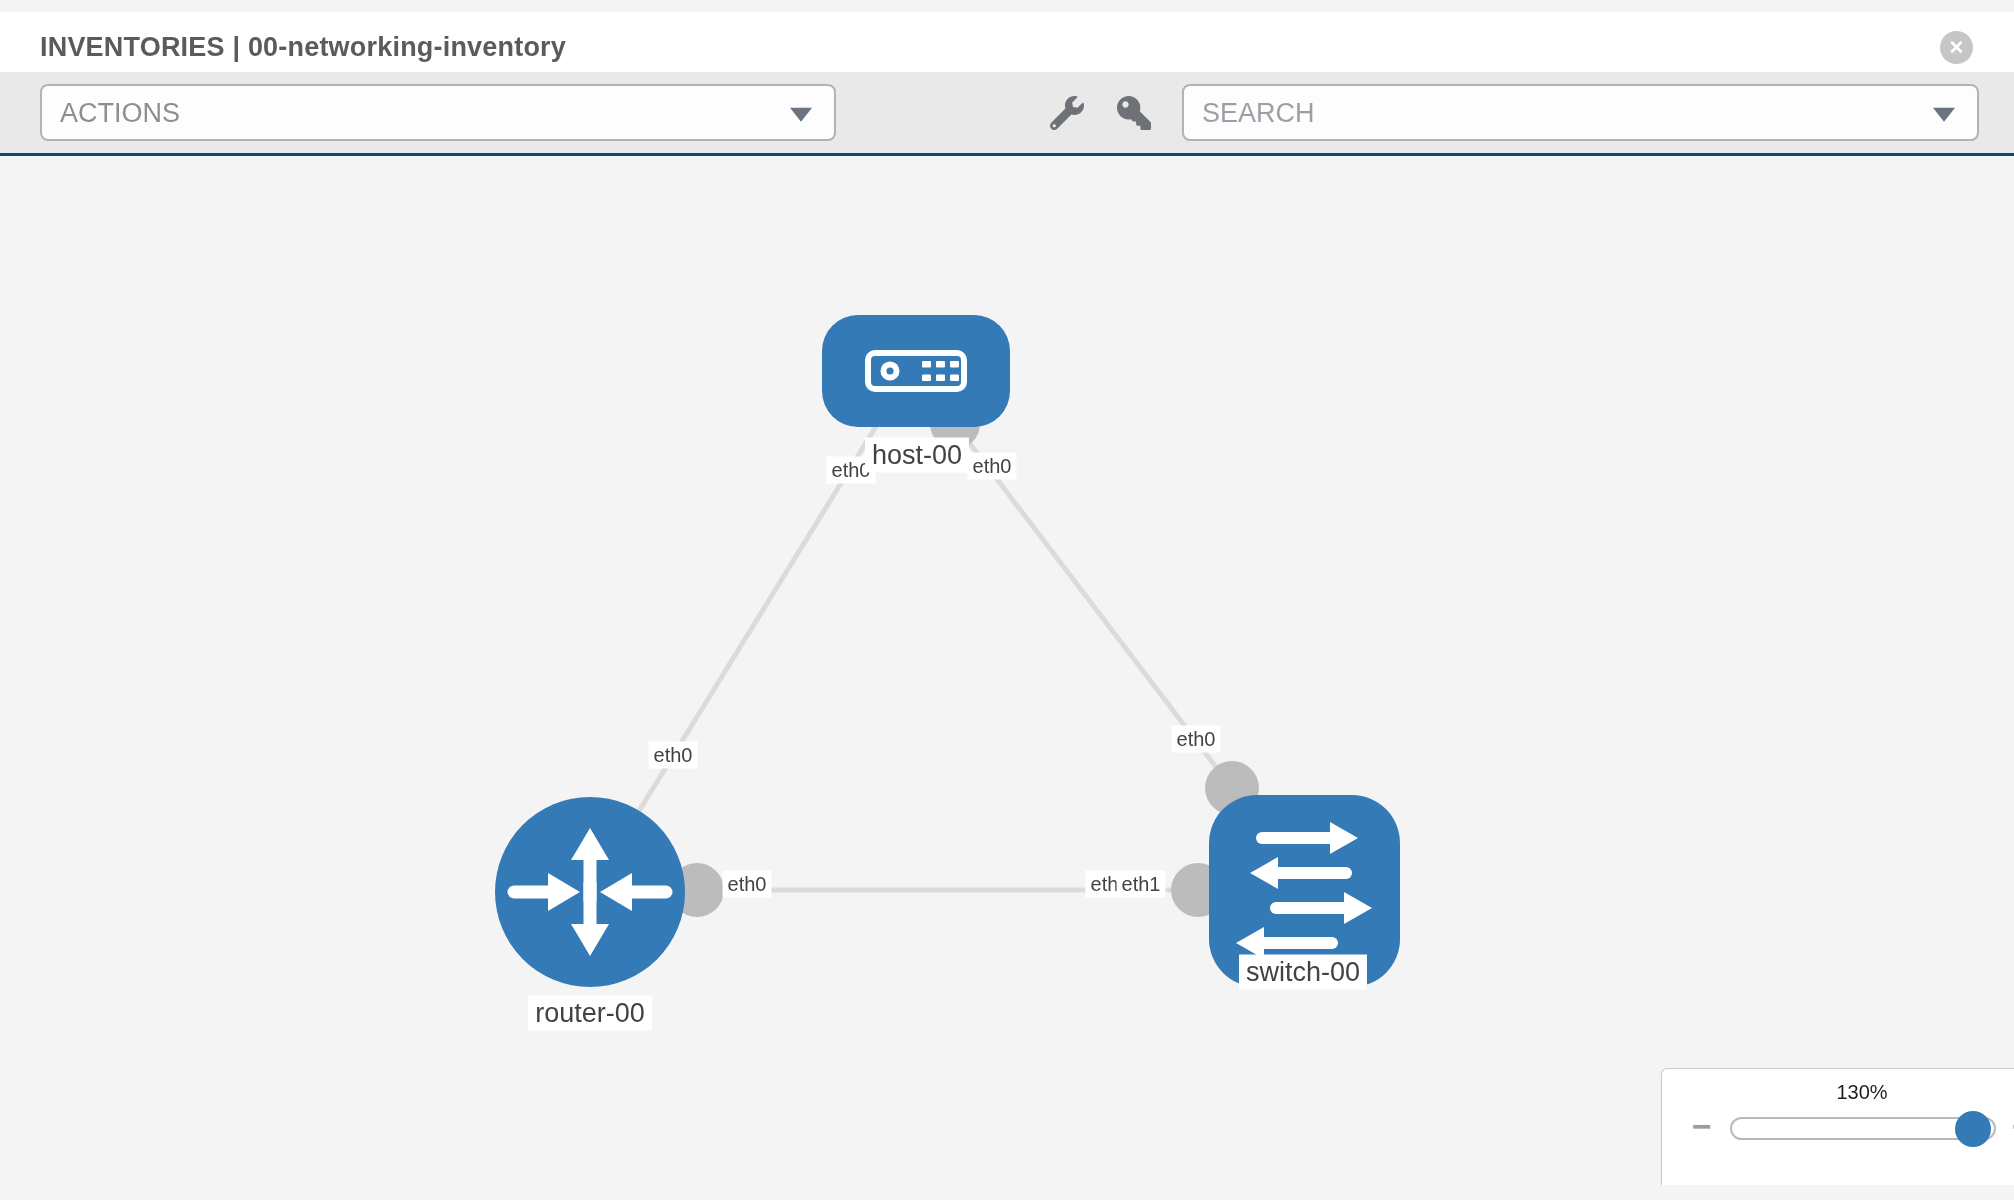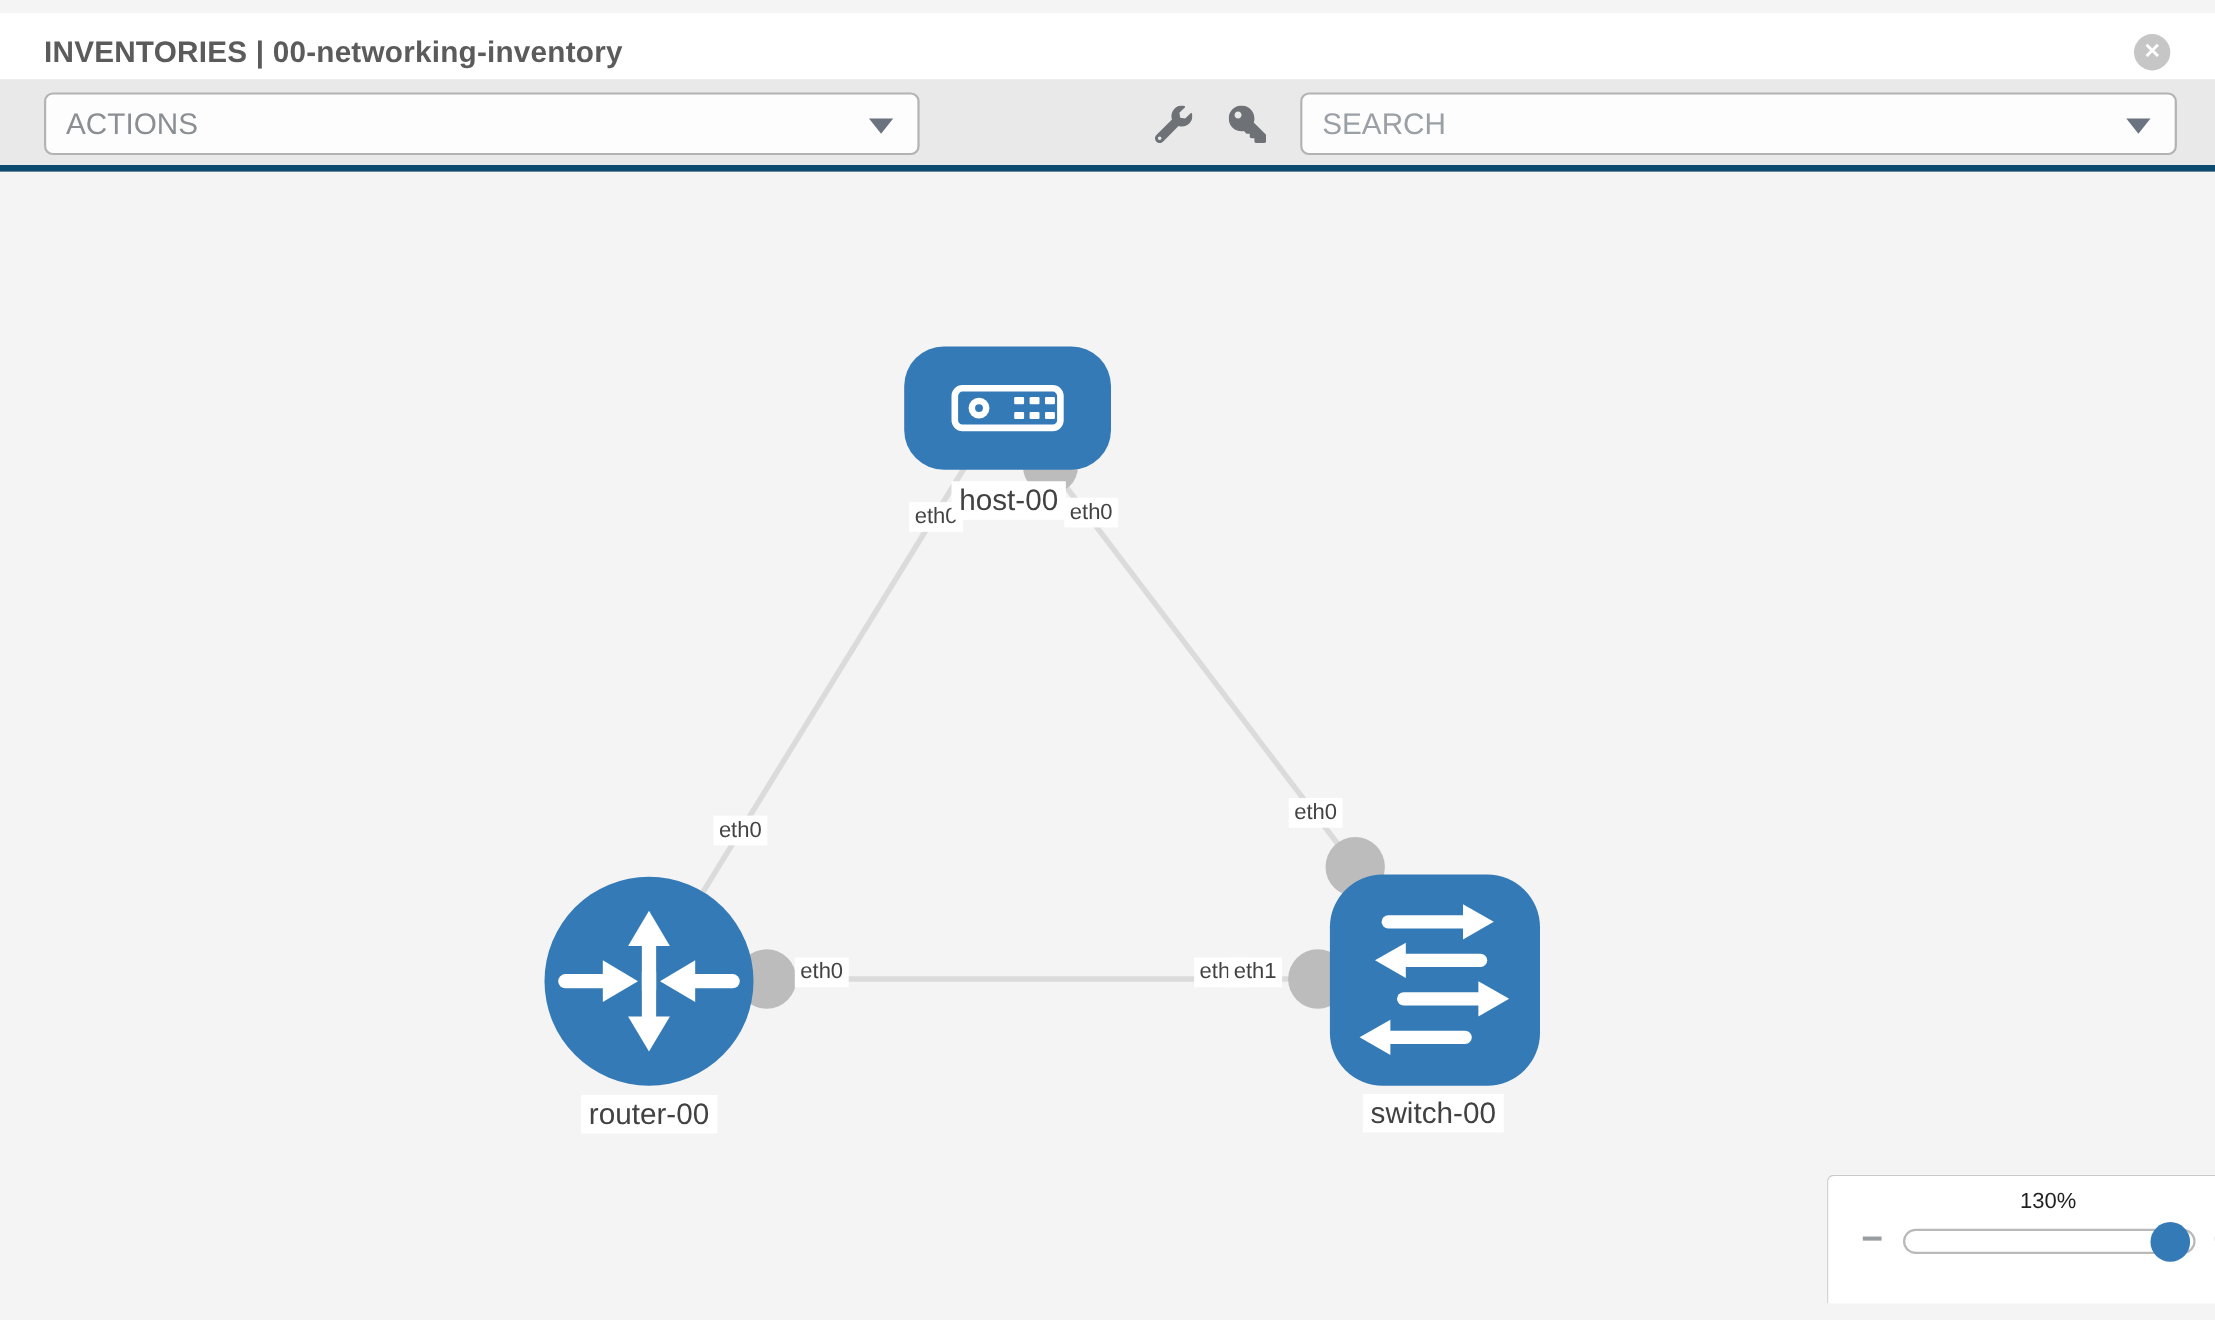--- a/index.html
+++ b/index.html
@@ -11,21 +11,21 @@
   .header { position:absolute; left:0; top:0; width:2014px; height:71px;
             background:#ffffff; border-bottom:1px solid #bdbdbd;margin-top:12px; }
   .header-title { position:absolute; left:40px; top:20px; font-size:27px; font-weight:bold;
                   color:#5b5b5b; letter-spacing:0.2px; }
   .close-btn { position:absolute; left:1940px; top:19px; width:33px; height:33px;
                border-radius:50%; background:#c6c6c6; color:#ffffff; text-align:center;
                line-height:33px; font-size:19px; font-weight:bold; cursor:pointer; }
 
   
   .toolbar { position:absolute; left:0; top:72px; width:2014px; height:84px;
-             background:#e9e9e9; border-bottom:6px solid #0c4a6e; }
+             background:#e9e9e9; border-bottom:3px solid #0c4a6e; }
   .select-box { position:absolute; top:12px; height:57px; background:#fdfdfd;
                 border:2px solid #b3b3b3; border-radius:8px; cursor:pointer; }
   .select-box.actions { left:40px;  width:796px; }
   .select-box.search  { left:1182px; width:797px;padding-left:38px; }
   .select-label { position:absolute; left:18px; top:50%; transform:translateY(-50%);
                   font-size:27px; }
   .actions .select-label { color:#8b8f94; }
   .search  .select-label { color:#9aa0a6; }
   .chevron { position:absolute; right:22px; top:50%; transform:translateY(-38%);
              width:0; height:0; border-left:11px solid transparent;
@@ -157,21 +157,21 @@
 
   <div class="nlabel small" style="left:673px;  top:755px; z-index:4">eth0</div>
   <div class="nlabel small" style="left:1196px; top:739px; z-index:4">eth0</div>
   <div class="nlabel small" style="left:747px;  top:884px; z-index:4">eth0</div>
   <div class="nlabel small" style="left:1110px; top:884px; z-index:4">eth0</div>
   <div class="nlabel small" style="left:1141px; top:884px; z-index:5">eth1</div>
   <div class="nlabel small" style="left:851px;  top:470px; z-index:5">eth0</div>
   <div class="nlabel small" style="left:992px;  top:466px; z-index:5">eth0</div>
   <div class="nlabel big" style="left:917px;  top:455px;  z-index:6">host-00</div>
   <div class="nlabel big" style="left:590px;  top:1013px; z-index:6">router-00</div>
-  <div class="nlabel big" style="left:1303px; top:1012px; z-index:6">switch-00</div>
+  <div class="nlabel big" style="left:1303px; top:972px; z-index:6">switch-00</div>
 
   <div class="zoom-panel">
     <div class="zoom-level">130%</div>
     <div class="zoom-minus">−</div>
     <div class="zoom-track">
       <div class="zoom-thumb"></div>
     </div>
     <div class="zoom-plus">+</div>
   </div>
 

